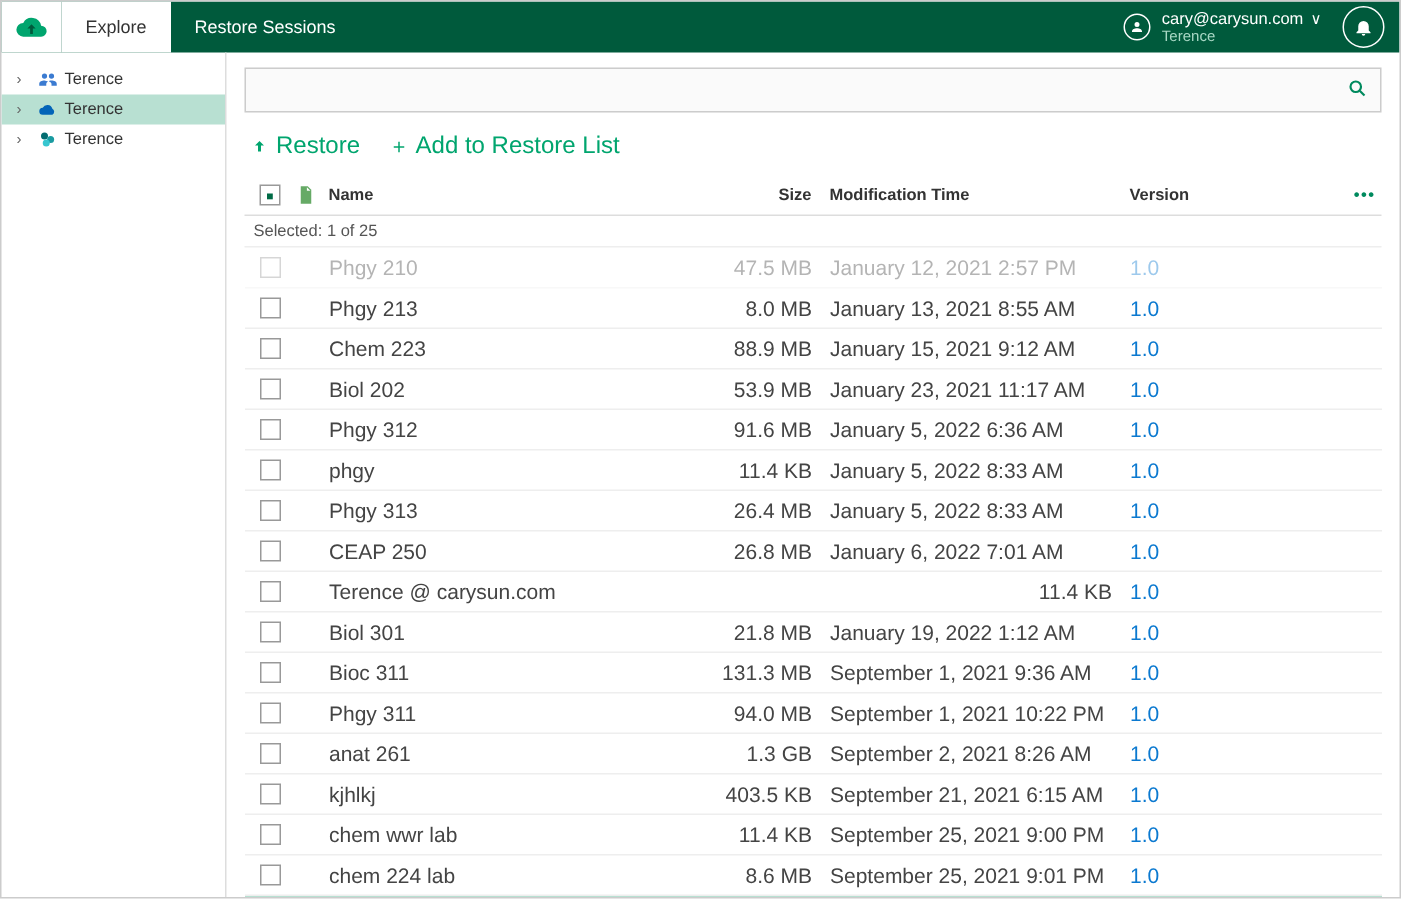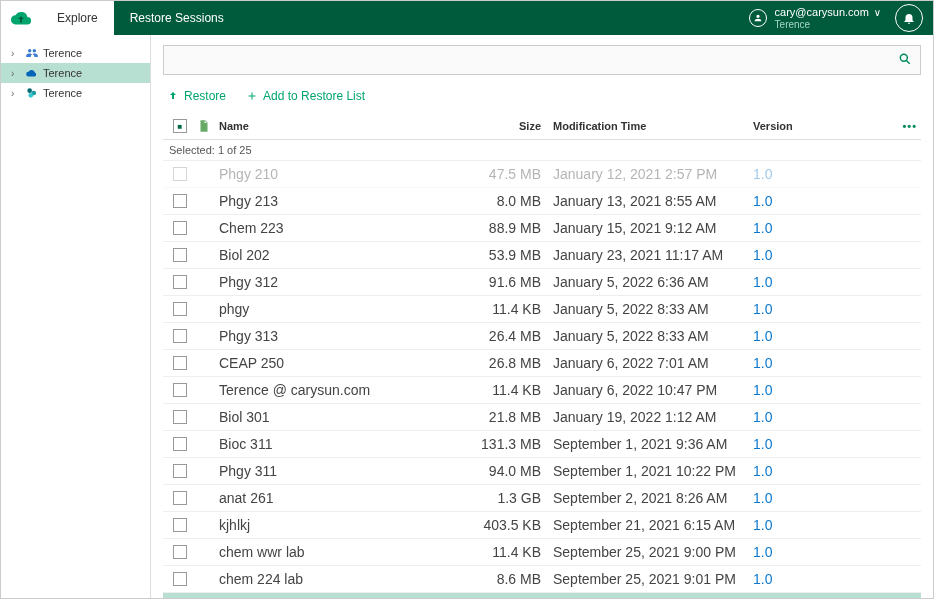--- a/index.html
+++ b/index.html
@@ -23,21 +23,21 @@
 .sidebar { width: 150px; border-right: 1px solid #ddd; padding: 8px 0; }
 .tree-item { display: flex; align-items: center; padding: 3px 6px 3px 10px; gap: 4px; font-size: 11px; cursor: pointer; }
 .tree-item.selected { background: #b8e0d2; }
 .tree-arrow { width: 10px; color: #666; font-size: 10px; }
 .tree-icon { width: 14px; height: 14px; display: flex; align-items: center; justify-content: center; }
 .main { flex: 1; display: flex; flex-direction: column; padding: 10px 12px 0 12px; overflow: hidden; }
 .searchbar { height: 30px; border: 1px solid #ccc; background: #fafafa; display: flex; align-items: center; padding: 0 8px; margin-bottom: 10px; }
 .searchbar input { flex: 1; border: none; background: transparent; outline: none; font-size: 12px; }
 .searchbar .sicon { color: #008a5e; font-size: 14px; }
 .actions { display: flex; align-items: center; gap: 20px; padding: 4px 0 10px 4px; }
-.action { display: flex; align-items: center; gap: 5px; color: #00a56e; font-size: 12px; cursor: pointer; }
+.action { display: flex; align-items: center; gap: 5px; color: #00a56e; font-size: 16px; cursor: pointer; }
 .action svg { width: 12px; height: 12px; }
 .table-head { display: flex; align-items: center; padding: 6px 4px; border-bottom: 1px solid #ddd; font-weight: bold; font-size: 11px; }
 .col-check { width: 26px; display: flex; justify-content: center; }
 .col-type { width: 22px; display: flex; justify-content: center; }
 .col-name { flex: 1; padding-left: 4px; }
 .col-size { width: 80px; text-align: right; padding-right: 12px; }
 .col-mod { width: 200px; }
 .col-ver { width: 140px; }
 .col-more { width: 24px; text-align: right; color: #008a5e; font-weight: bold; letter-spacing: 1px; }
 .selected-info { padding: 4px 6px; font-size: 11px; color: #555; border-bottom: 1px solid #eee; }
@@ -252,21 +252,20 @@
           <div class="col-ver">1.0</div>
           <div class="col-more"></div>
         </div>
         <div class="row">
           <div class="col-check">
             <div class="chk"></div>
           </div>
           <div class="col-type"></div>
           <div class="col-name">Terence @ carysun.com</div>
           <div class="col-size">11.4 KB</div>
-          <div class="col-mod">January 6, 2022 10:47 PM</div>
           <div class="col-ver">1.0</div>
           <div class="col-more"></div>
         </div>
         <div class="row">
           <div class="col-check">
             <div class="chk"></div>
           </div>
           <div class="col-type"></div>
           <div class="col-name">Biol 301</div>
           <div class="col-size">21.8 MB</div>

